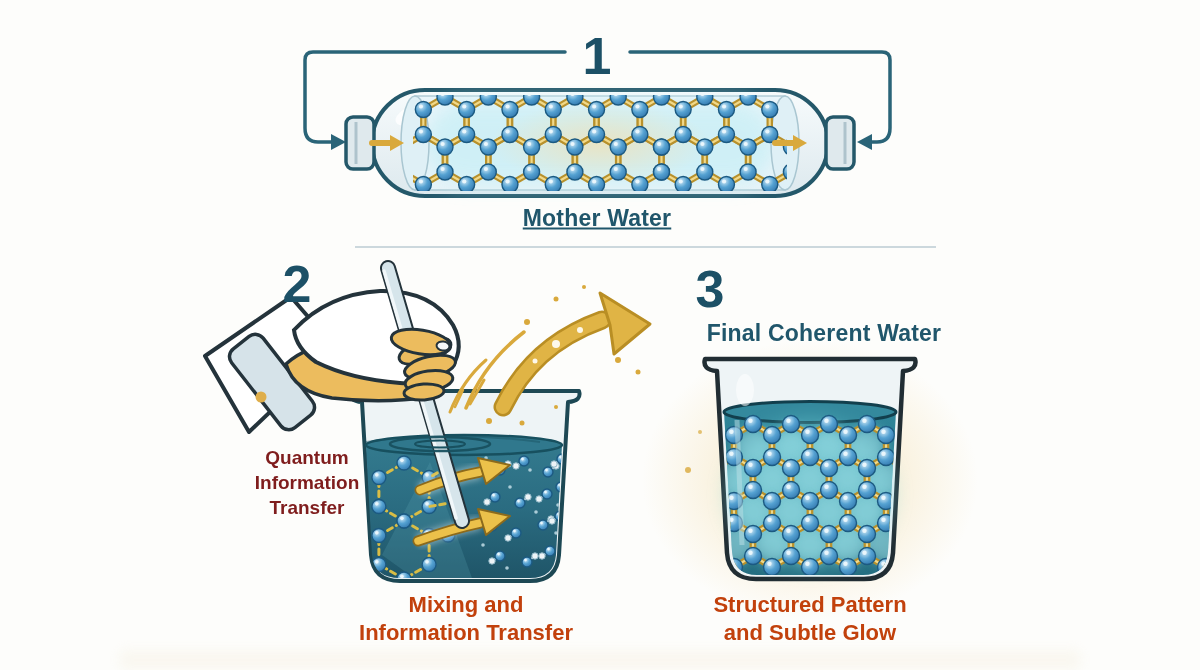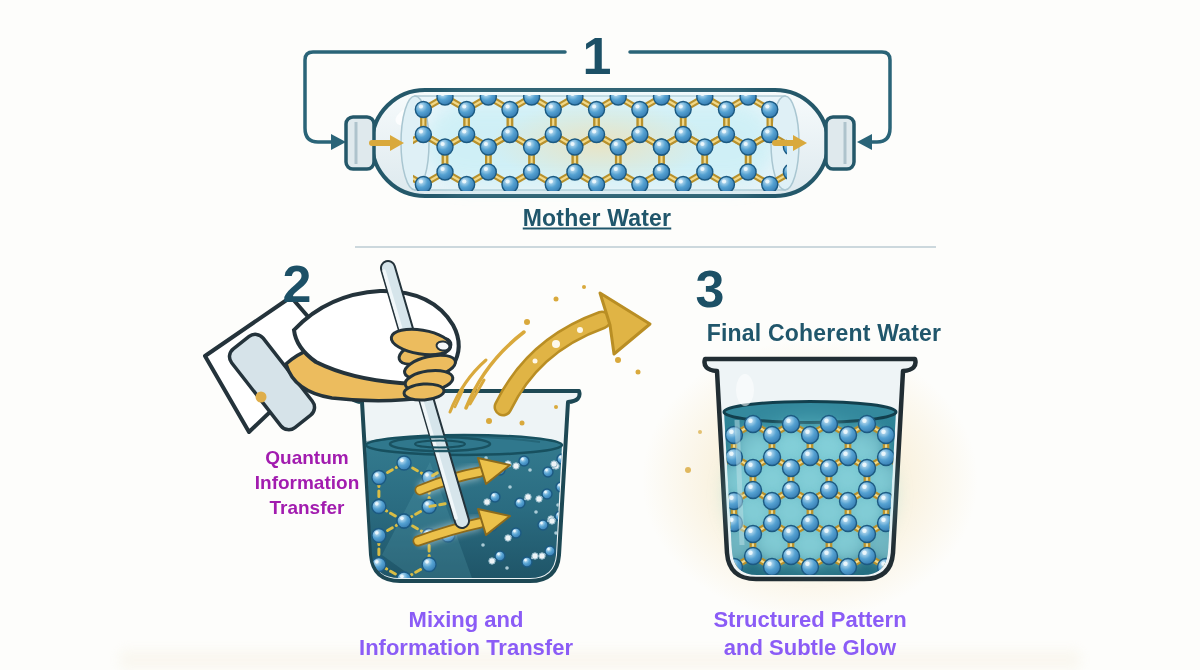--- a/index.html
+++ b/index.html
@@ -2,22 +2,22 @@
 <html><head>
 <meta charset="utf-8">
 <style>
   html,body{margin:0;padding:0;background:#fdfdfb;}
   .stage{position:relative;width:1200px;height:670px;background:#fdfdfb;overflow:hidden;
          font-family:"Liberation Sans","DejaVu Sans",sans-serif;}
   .stage svg{position:absolute;left:0;top:0;}
   .lbl{position:absolute;transform:translate(-50%,-50%);text-align:center;white-space:pre-line;}
   .num{font-size:52px;font-weight:700;color:#1c5066;}
   .h{font-size:23px;font-weight:700;color:#20566b;letter-spacing:.2px;}
-  .cap{font-size:22px;font-weight:700;color:#8b5cf6;line-height:1.28;margin-top:15px;}
-  .side{font-size:19px;font-weight:700;color:#a21caf;line-height:1.32;}
+  .cap{font-size:22px;font-weight:700;color:#c2410c;line-height:1.28;}
+  .side{font-size:19px;font-weight:700;color:#7f1d1d;line-height:1.32;}
 </style>
 </head>
 <body>
 
 <div class="stage">
 
 <svg id="illus" width="1200" height="670" viewBox="0 0 1200 670">
   <defs>
     <radialGradient id="atomG" cx="0.36" cy="0.30" r="0.85">
       <stop offset="0" stop-color="#cfe9f7"></stop>

